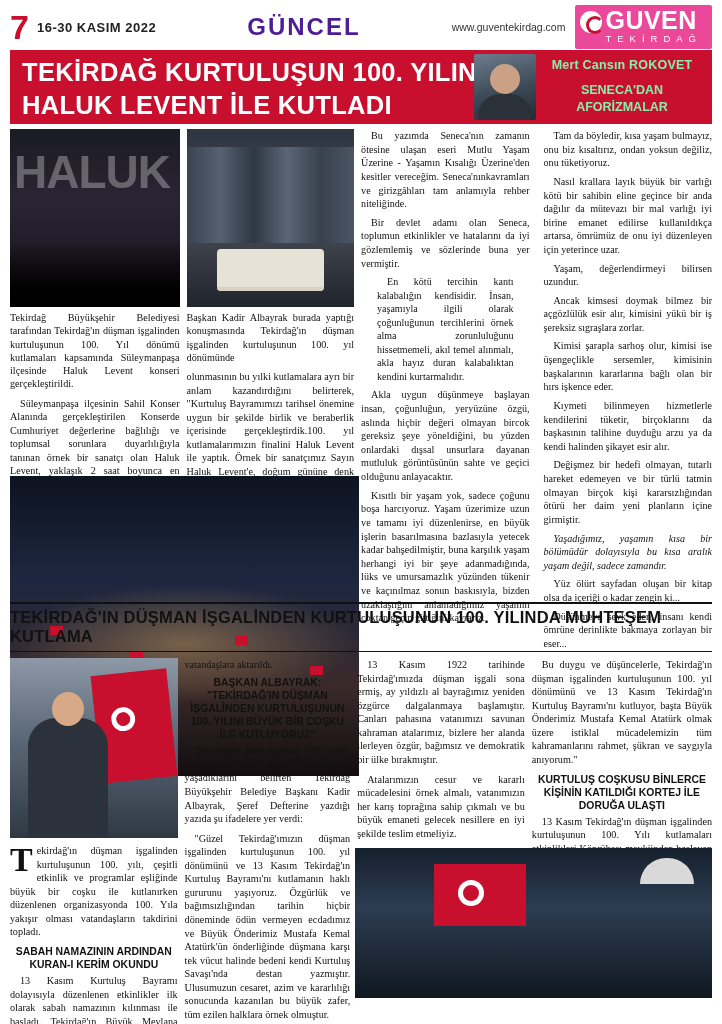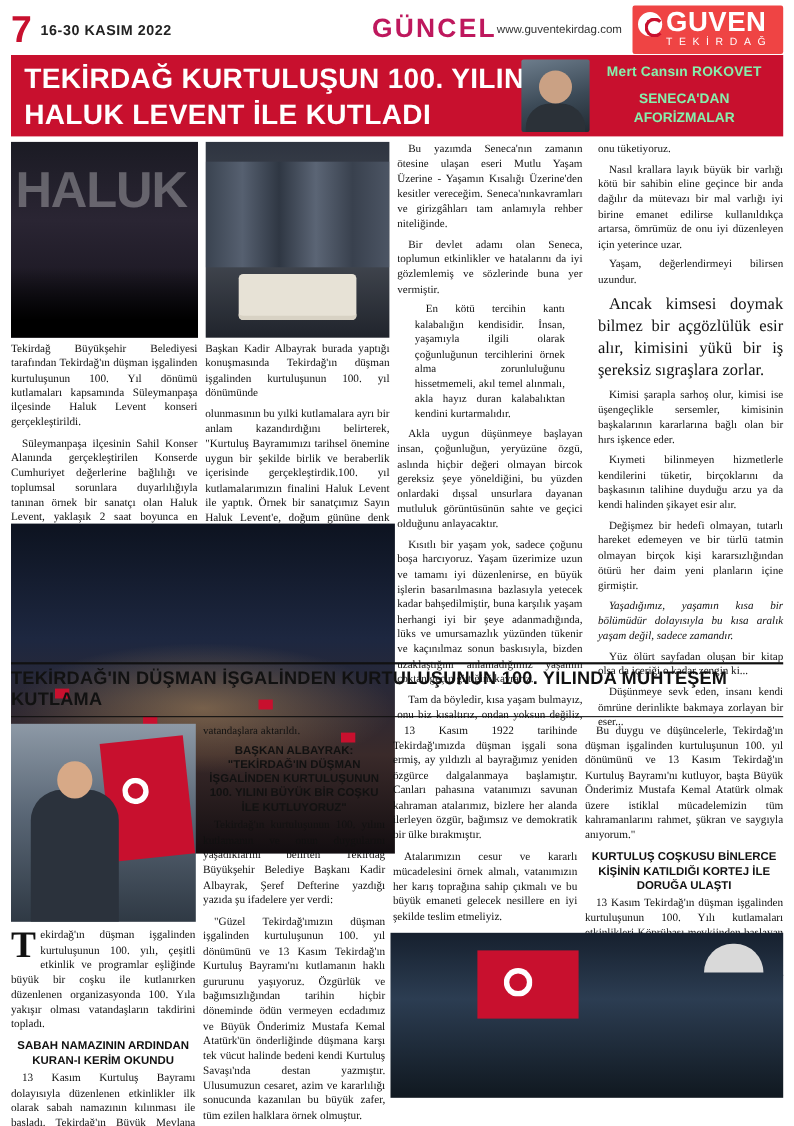--- a/index.html
+++ b/index.html
@@ -18,30 +18,30 @@
   .page-num {
     font-family:"Liberation Sans", sans-serif;
     font-size:34px; font-weight:bold; color:#c8102e; line-height:1;
     margin-right:8px;
   }
   .issue-date {
     font-family:"Liberation Sans", sans-serif;
     font-size:13px; font-weight:bold; letter-spacing:.5px; color:#222;
   }
   .section-title {
-    flex:1; text-align:right;
-    font-family:"Liberation Sans", sans-serif;
-    font-size:24px; font-weight:bold; letter-spacing:2px; color:#be185d;
+    flex:1; text-align:center;
+    font-family:"Liberation Sans", sans-serif;
+    font-size:24px; font-weight:bold; letter-spacing:2px; color:#4c1d95;
   }
   .site-url {
     font-family:"Liberation Sans", sans-serif;
     font-size:10.5px; color:#333; margin-right:10px;
   }
   .logo {
-    background:#ef4444; color:#fff; padding:3px 10px 4px 30px;
+    background:#ec4899; color:#fff; padding:3px 10px 4px 30px;
     position:relative; border-radius:2px; text-align:left;
   }
   .logo .gtext {
     font-family:"Liberation Sans", sans-serif;
     font-weight:bold; font-size:25px; letter-spacing:.5px; line-height:1;
   }
   .logo .gsub {
     font-family:"Liberation Sans", sans-serif;
     font-size:9.5px; letter-spacing:6px; line-height:1.3; text-align:center;
   }
@@ -272,21 +272,21 @@
     <div style="width:356px;">
       <div style="column-count:2; column-gap:14px;">
         <p style="font-size:10.1px;line-height:1.35;text-align:justify;margin:0 0 5px;text-indent:10px;">Bu yazımda Seneca'nın zamanın ötesine ulaşan eseri Mutlu Yaşam Üzerine - Yaşamın Kısalığı Üzerine'den kesitler vereceğim. Seneca'nınkavramları ve girizgâhları tam anlamıyla rehber niteliğinde.</p>
         <p style="font-size:10.1px;line-height:1.35;text-align:justify;margin:0 0 5px;text-indent:10px;">Bir devlet adamı olan Seneca, toplumun etkinlikler ve hatalarını da iyi gözlemlemiş ve sözlerinde buna yer vermiştir.</p>
         <p style="font-size:10px;line-height:1.35;text-align:justify;margin:0 16px 5px;text-indent:10px;">En kötü tercihin kantı kalabalığın kendisidir. İnsan, yaşamıyla ilgili olarak çoğunluğunun tercihlerini örnek alma zorunluluğunu hissetmemeli, akıl temel alınmalı, akla hayız duran kalabalıktan kendini kurtarmalıdır.</p>
         <p style="font-size:10.1px;line-height:1.35;text-align:justify;margin:0 0 5px;text-indent:10px;">Akla uygun düşünmeye başlayan insan, çoğunluğun, yeryüzüne özgü, aslında hiçbir değeri olmayan bircok gereksiz şeye yöneldiğini, bu yüzden onlardaki dışsal unsurlara dayanan mutluluk görüntüsünün sahte ve geçici olduğunu anlayacaktır.</p>
         <p style="font-size:10.1px;line-height:1.35;text-align:justify;margin:0 0 5px;text-indent:10px;">Kısıtlı bir yaşam yok, sadece çoğunu boşa harcıyoruz. Yaşam üzerimize uzun ve tamamı iyi düzenlenirse, en büyük işlerin basarılmasına bazlasıyla yetecek kadar bahşedilmiştir, buna karşılık yaşam herhangi iyi bir şeye adanmadığında, lüks ve umursamazlık yüzünden tükenir ve kaçınılmaz sonun baskısıyla, bizden uzaklaştığını anlamadığımız yaşamın çoktan geçip gittiğini kavrarız.</p>
         <p style="font-size:10.1px;line-height:1.35;text-align:justify;margin:0 0 5px;text-indent:10px;">Tam da böyledir, kısa yaşam bulmayız, onu biz kısaltırız, ondan yoksun değiliz, onu tüketiyoruz.</p>
         <p style="font-size:10.1px;line-height:1.35;text-align:justify;margin:0 0 5px;text-indent:10px;">Nasıl krallara layık büyük bir varlığı kötü bir sahibin eline geçince bir anda dağılır da mütevazı bir mal varlığı iyi birine emanet edilirse kullanıldıkça artarsa, ömrümüz de onu iyi düzenleyen için yeterince uzar.</p>
         <p style="font-size:10.1px;line-height:1.35;text-align:justify;margin:0 0 5px;text-indent:10px;">Yaşam, değerlendirmeyi bilirsen uzundur.</p>
-        <p style="font-size:15px;line-height:1.35;text-align:justify;margin:0 0 5px;text-indent:10px;">Ancak kimsesi doymak bilmez bir açgözlülük esir alır, kimisini yükü bir iş şereksiz sıgraşlara zorlar.</p>
+        <p style="font-size:10px;line-height:1.35;text-align:justify;margin:0 0 5px;text-indent:10px;">Ancak kimsesi doymak bilmez bir açgözlülük esir alır, kimisini yükü bir iş şereksiz sıgraşlara zorlar.</p>
         <p style="font-size:10.1px;line-height:1.35;text-align:justify;margin:0 0 5px;text-indent:10px;">Kimisi şarapla sarhoş olur, kimisi ise üşengeçlikle sersemler, kimisinin başkalarının kararlarına bağlı olan bir hırs işkence eder.</p>
         <p style="font-size:10.1px;line-height:1.35;text-align:justify;margin:0 0 5px;text-indent:10px;">Kıymeti bilinmeyen hizmetlerle kendilerini tüketir, birçoklarını da başkasının talihine duyduğu arzu ya da kendi halinden şikayet esir alır.</p>
         <p style="font-size:10.1px;line-height:1.35;text-align:justify;margin:0 0 5px;text-indent:10px;">Değişmez bir hedefi olmayan, tutarlı hareket edemeyen ve bir türlü tatmin olmayan birçok kişi kararsızlığından ötürü her daim yeni planların içine girmiştir.</p>
         <p style="font-size:10.1px;line-height:1.35;text-align:justify;margin:0 0 5px;text-indent:10px;font-style:italic;">Yaşadığımız, yaşamın kısa bir bölümüdür dolayısıyla bu kısa aralık yaşam değil, sadece zamandır.</p>
         <p style="font-size:10.1px;line-height:1.35;text-align:justify;margin:0 0 5px;text-indent:10px;">Yüz ölürt sayfadan oluşan bir kitap olsa da içeriği o kadar zengin ki...</p>
         <p style="font-size:10.1px;line-height:1.35;text-align:justify;margin:0 0 5px;text-indent:10px;">Düşünmeye sevk eden, insanı kendi ömrüne derinlikte bakmaya zorlayan bir eser...</p>
       </div>
     </div>
   </div>
 

